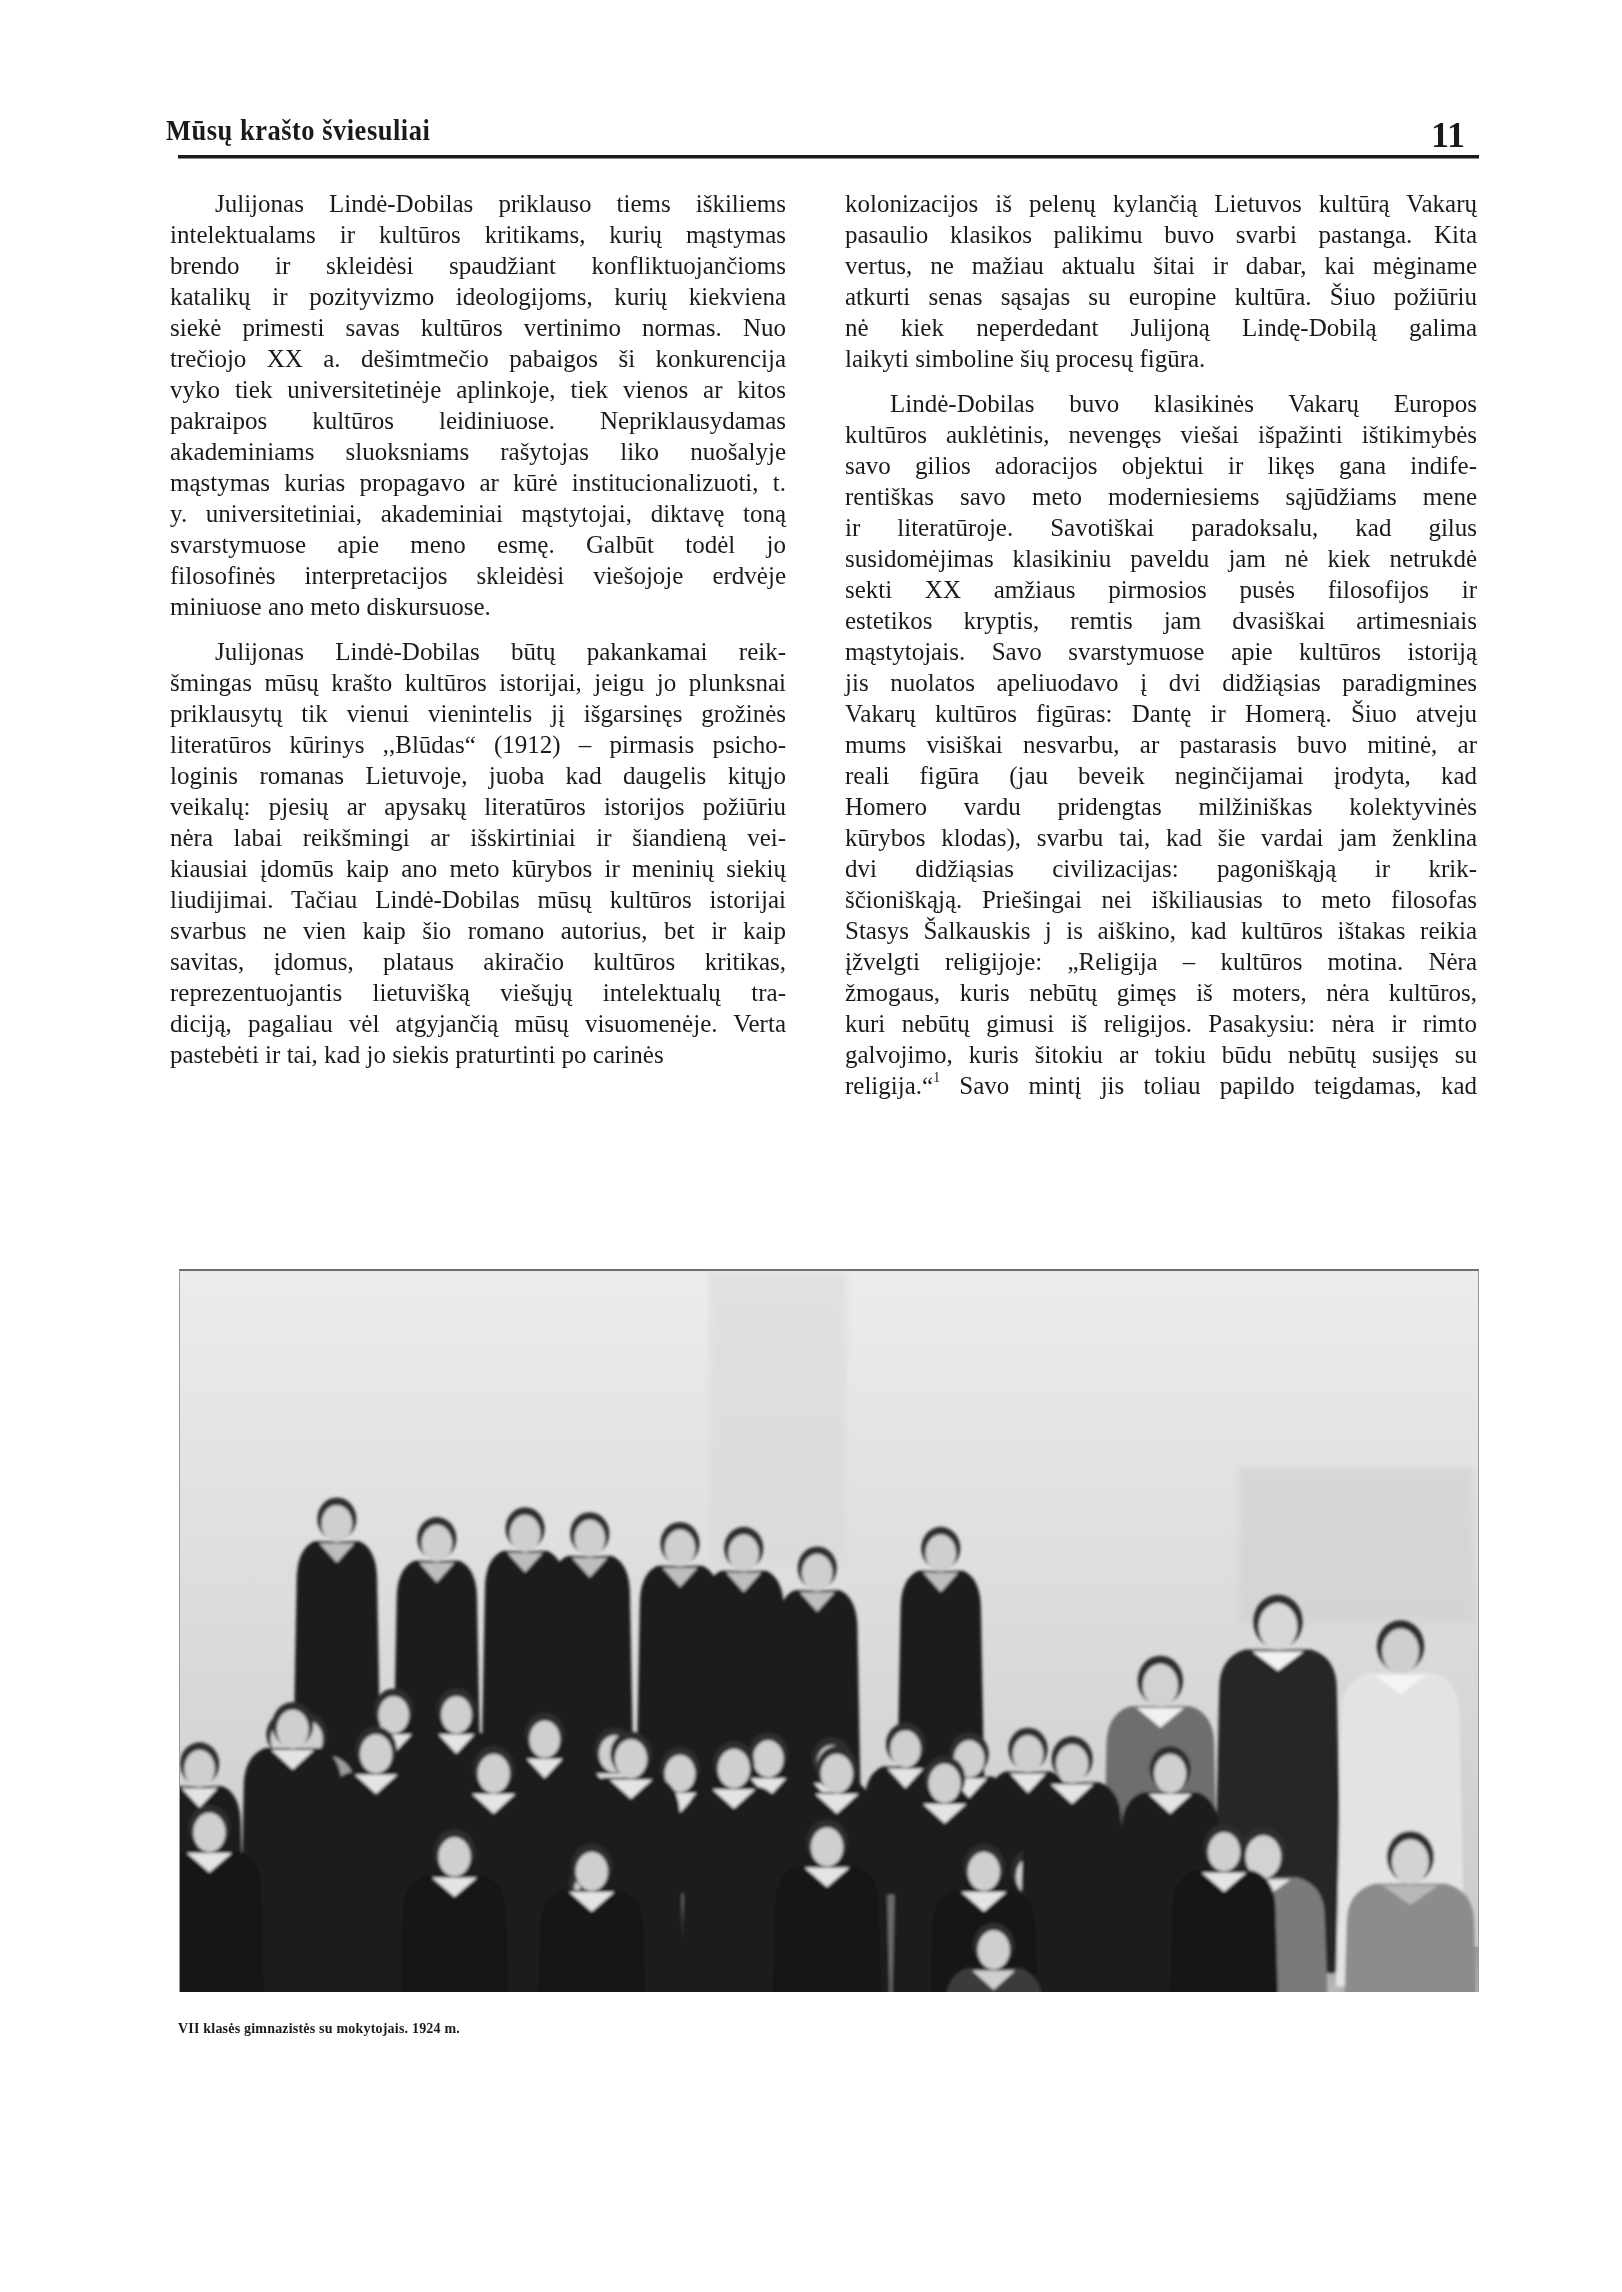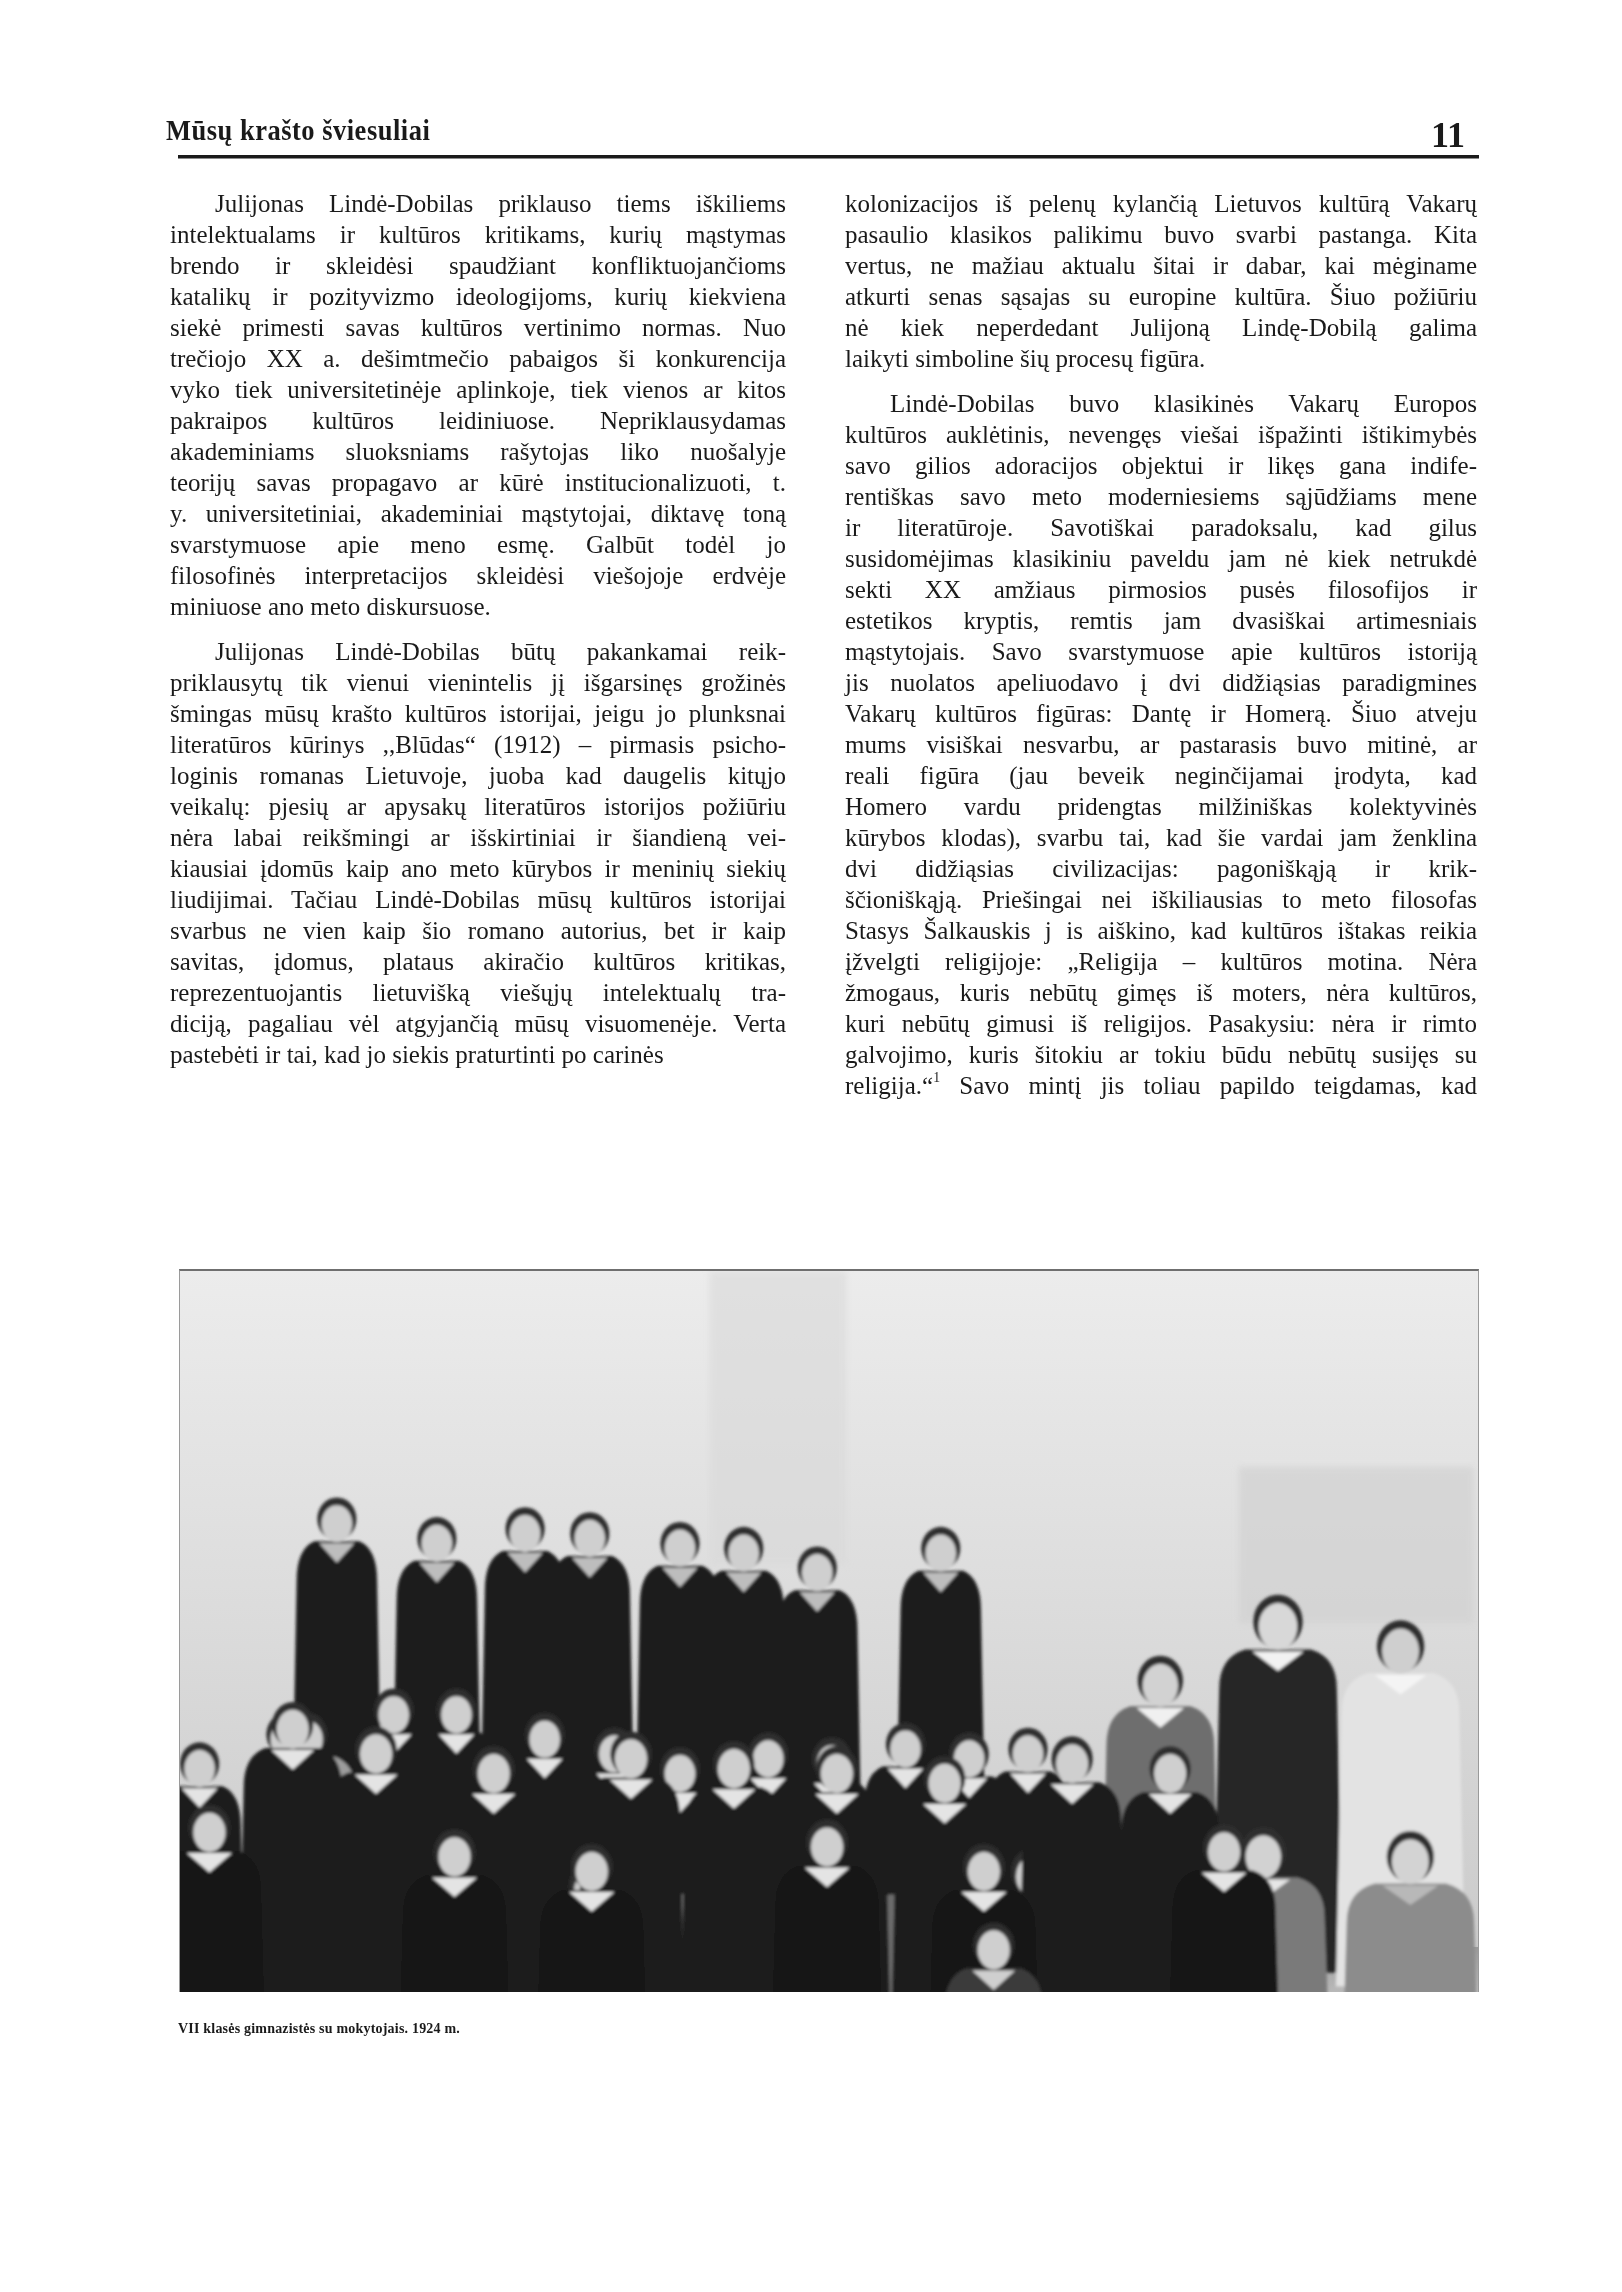--- a/index.html
+++ b/index.html
@@ -64,31 +64,31 @@
     <div>
       <span class="line indent">Julijonas Lindė-Dobilas priklauso tiems iškiliems</span>
       <span class="line">intelektualams ir kultūros kritikams, kurių mąstymas</span>
       <span class="line">brendo ir skleidėsi spaudžiant konfliktuojančioms</span>
       <span class="line">katalikų ir pozityvizmo ideologijoms, kurių kiekviena</span>
       <span class="line">siekė primesti savas kultūros vertinimo normas. Nuo</span>
       <span class="line">trečiojo XX a. dešimtmečio pabaigos ši konkurencija</span>
       <span class="line">vyko tiek universitetinėje aplinkoje, tiek vienos ar kitos</span>
       <span class="line">pakraipos kultūros leidiniuose. Nepriklausydamas</span>
       <span class="line">akademiniams sluoksniams rašytojas liko nuošalyje</span>
-      <span class="line">teorijų savas propagavo ar kūrė institucionalizuoti, t.</span>
+      <span class="line">mąstymas kurias propagavo ar kūrė institucionalizuoti, t.</span>
       <span class="line">y. universitetiniai, akademiniai mąstytojai, diktavę toną</span>
       <span class="line">svarstymuose apie meno esmę. Galbūt todėl jo</span>
       <span class="line">filosofinės interpretacijos skleidėsi viešojoje erdvėje</span>
       <span class="line last">miniuose ano meto diskursuose.</span>
     </div>
     <div class="para-gap"></div>
     <div>
       <span class="line indent">Julijonas Lindė-Dobilas būtų pakankamai reik-</span>
+      <span class="line">šmingas mūsų krašto kultūros istorijai, jeigu jo plunksnai</span>
       <span class="line">priklausytų tik vienui vienintelis jį išgarsinęs grožinės</span>
-      <span class="line">šmingas mūsų krašto kultūros istorijai, jeigu jo plunksnai</span>
       <span class="line">literatūros kūrinys ,,Blūdas“ (1912) – pirmasis psicho-</span>
       <span class="line">loginis romanas Lietuvoje, juoba kad daugelis kitųjo</span>
       <span class="line">veikalų: pjesių ar apysakų literatūros istorijos požiūriu</span>
       <span class="line">nėra labai reikšmingi ar išskirtiniai ir šiandieną vei-</span>
       <span class="line">kiausiai įdomūs kaip ano meto kūrybos ir meninių siekių</span>
       <span class="line">liudijimai. Tačiau Lindė-Dobilas mūsų kultūros istorijai</span>
       <span class="line">svarbus ne vien kaip šio romano autorius, bet ir kaip</span>
       <span class="line">savitas, įdomus, plataus akiračio kultūros kritikas,</span>
       <span class="line">reprezentuojantis lietuvišką viešųjų intelektualų tra-</span>
       <span class="line">diciją, pagaliau vėl atgyjančią mūsų visuomenėje. Verta</span>

